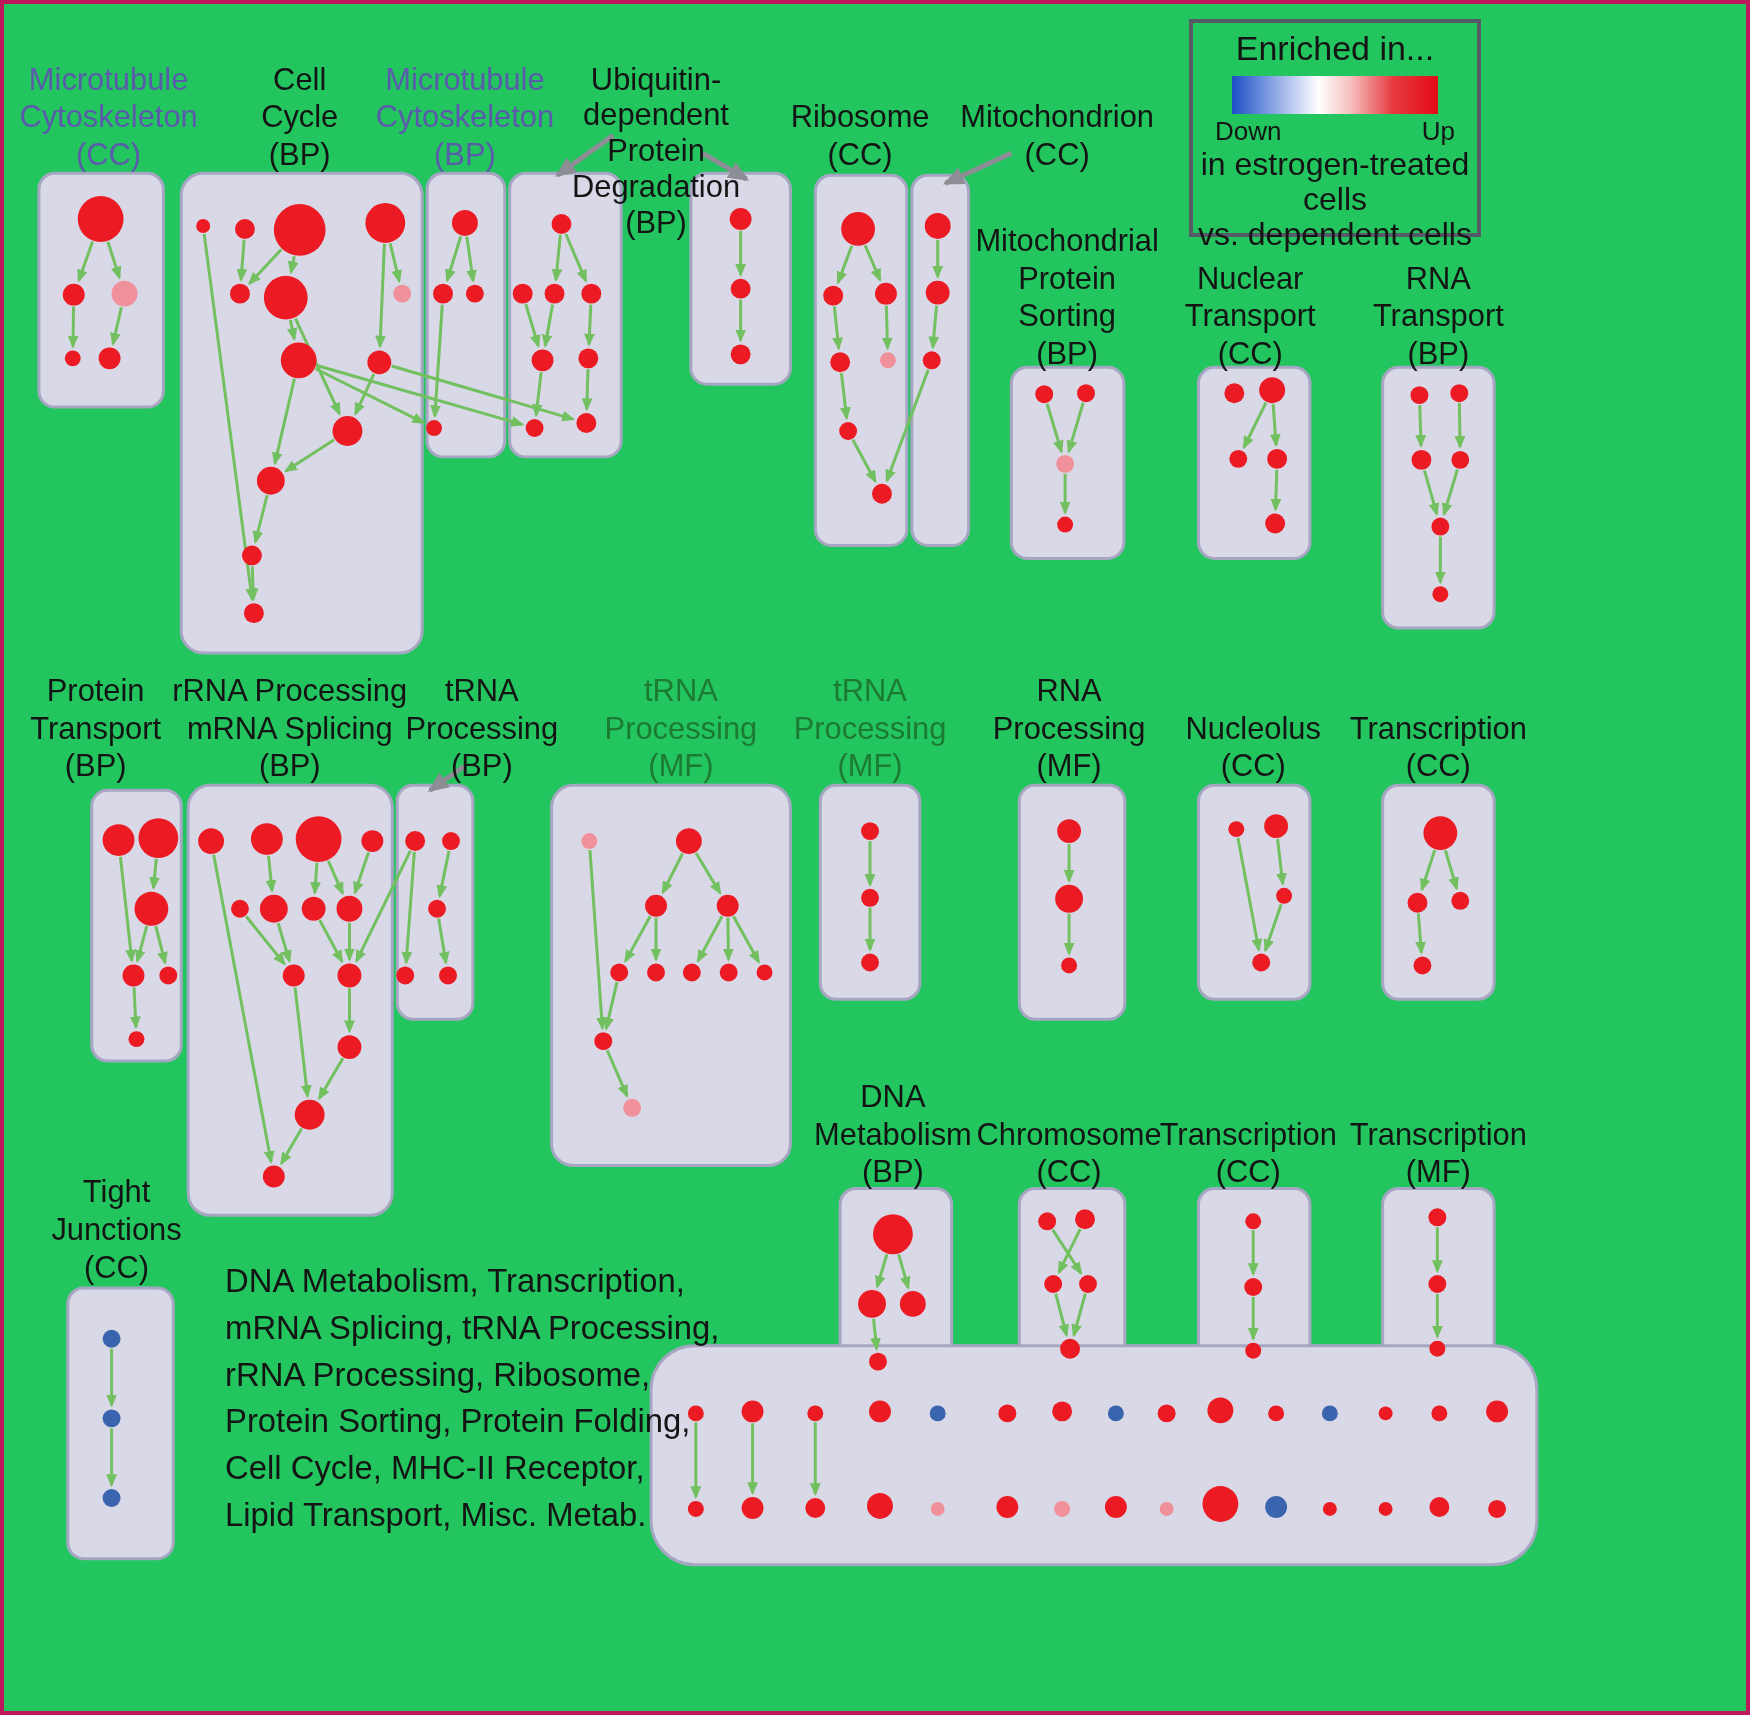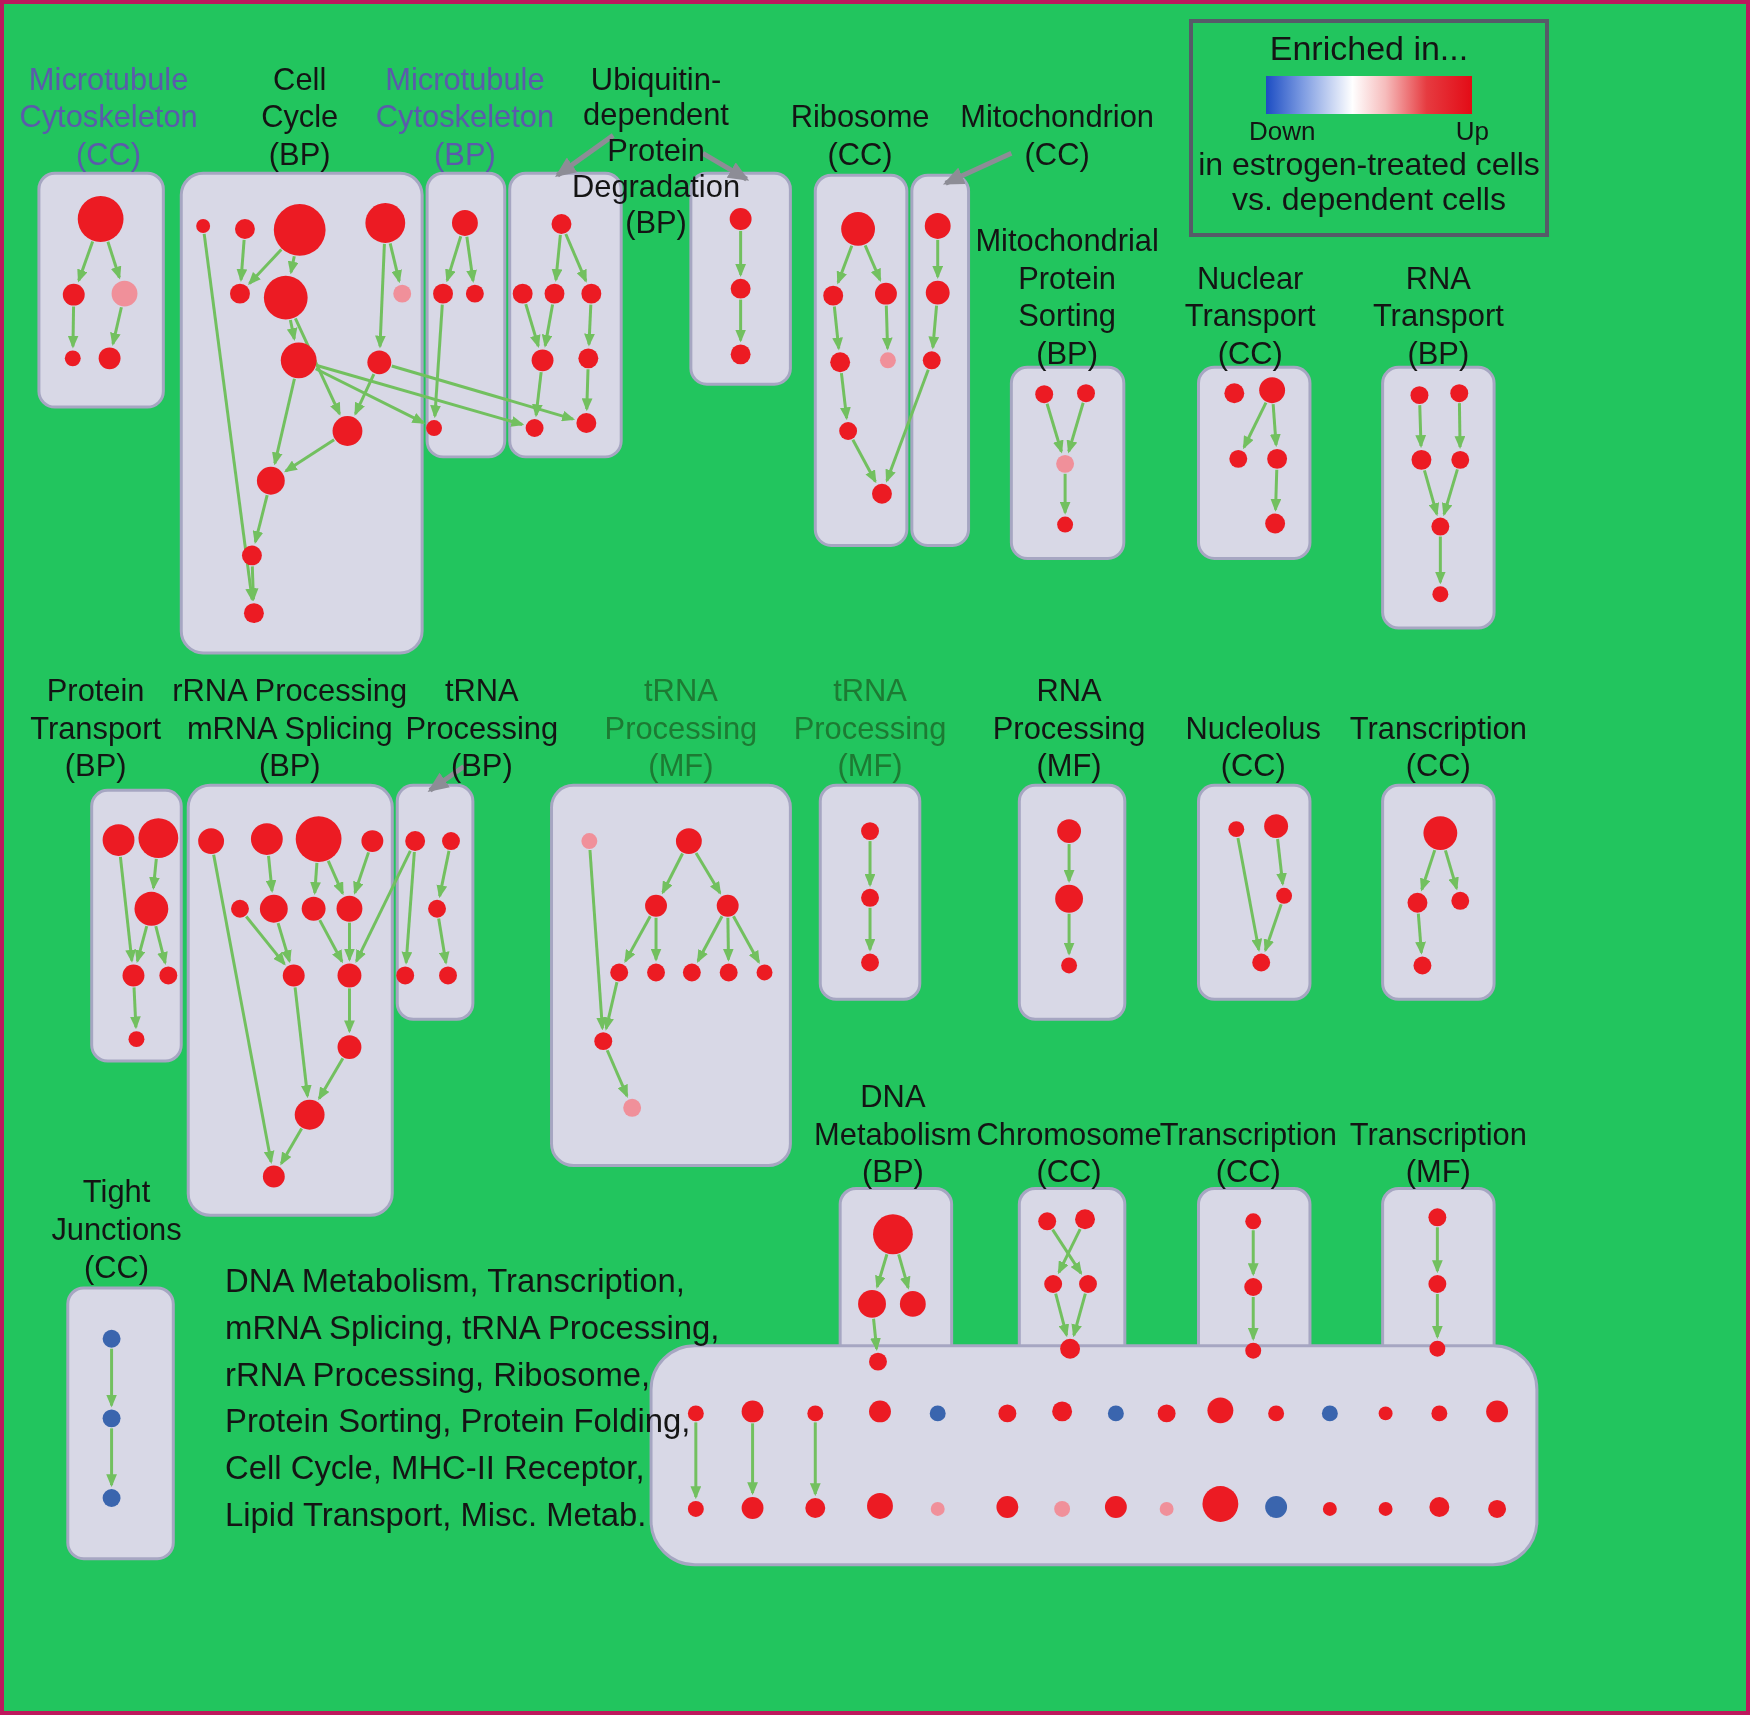--- a/index.html
+++ b/index.html
@@ -9,21 +9,21 @@
     width:1750px;height:1715px;
     background:#22c55e;
     border:4px solid #be185d;
     box-sizing:border-box;
     font-family:"Liberation Sans",sans-serif;
     overflow:hidden;
   }
   svg.diagram{position:absolute;left:0;top:0;width:100%;height:100%;}
   svg.diagram text{font-family:"Liberation Sans",sans-serif;}
   .legend{
-    position:absolute;left:1185px;top:15px;width:360px;height:218px;
+    position:absolute;left:1185px;top:15px;width:292px;height:218px;
     border:4px solid #565b68;box-sizing:border-box;
     text-align:center;color:#141414;
   }
   .legend-title{font-size:34px;margin-top:6px;}
   .legend-bar{width:206px;height:38px;margin:8px auto 2px auto;}
   .legend-row{display:flex;justify-content:space-between;width:240px;margin:0 auto;font-size:26px;}
   .legend-sub{font-size:32px;line-height:35px;}
 </style>
 </head>
 <body>

